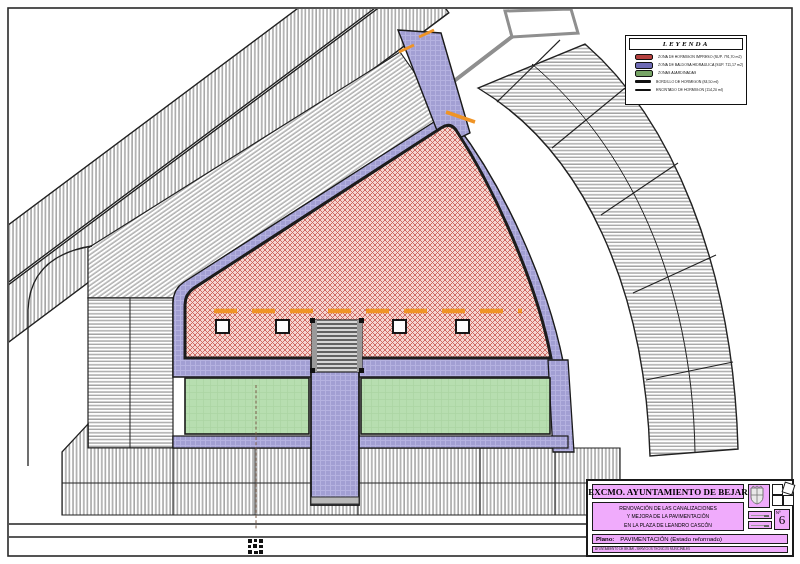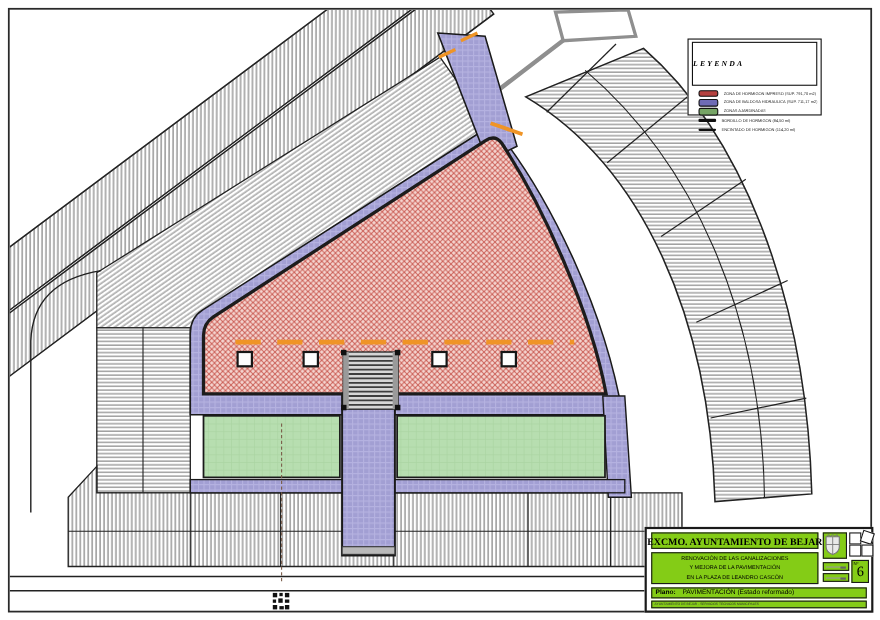--- a/index.html
+++ b/index.html
@@ -3,34 +3,34 @@
 <meta charset="utf-8">
 <style>
   html,body{margin:0;padding:0;background:#e8e8e8;}
   .page{position:relative;width:800px;height:564px;background:#ffffff;overflow:hidden;
         font-family:"Liberation Sans", sans-serif;}
   .page svg{position:absolute;left:0;top:0;}
 
   
   .legend{position:absolute;left:625px;top:35px;width:122px;height:70px;
           background:#fff;border:1.2px solid #111;box-sizing:border-box;}
-  .legend-title{margin:2px 3px 3px 3px;border:1px solid #111;text-align:left;
+  .legend-title{margin:2px 3px 3px 3px;border:1px solid #111;text-align:center;
                 font-family:"Liberation Serif", serif;font-weight:bold;font-style:italic;
-                font-size:7px;letter-spacing:2px;padding:15px 0;}
+                font-size:7px;letter-spacing:2px;padding:1px 0;}
   .legend-row{display:flex;align-items:center;height:8.2px;padding-left:9px;}
   .legend-swatch{width:16px;height:4.5px;border:0.8px solid #111;border-radius:2px;
                  flex:0 0 auto;}
   .legend-line{width:16px;height:2.5px;background:#111;border-radius:1px;flex:0 0 auto;}
   .legend-label{font-size:3.6px;color:#222;margin-left:5px;white-space:nowrap;
                 overflow:hidden;}
 
   
   .tblock{position:absolute;left:586px;top:479px;width:208px;height:78px;background:#fff;
           border:2px solid #1a1a1a;box-sizing:border-box;}
-  .tb-box{position:absolute;border:1px solid #1a1a1a;box-sizing:border-box;background:#84cc16;}
+  .tb-box{position:absolute;border:1px solid #1a1a1a;box-sizing:border-box;background:#f0abfc;}
   .tb-org{left:4px;top:3px;width:152px;height:15px;display:flex;align-items:center;
           justify-content:center;font-family:"Liberation Serif", serif;font-weight:bold;
           font-size:9px;white-space:nowrap;}
   .tb-project{left:4px;top:21px;width:152px;height:29px;display:flex;flex-direction:column;
           align-items:center;justify-content:center;font-size:5px;line-height:1.65;
           text-align:center;white-space:nowrap;}
   .tb-plano{left:4px;top:53px;width:196px;height:10px;display:flex;align-items:center;
           font-size:6px;white-space:nowrap;padding-left:3px;}
   .tb-plano b{font-weight:bold;margin-right:6px;}
   .tb-footer{left:4px;top:65px;width:196px;height:6.5px;display:flex;align-items:center;

